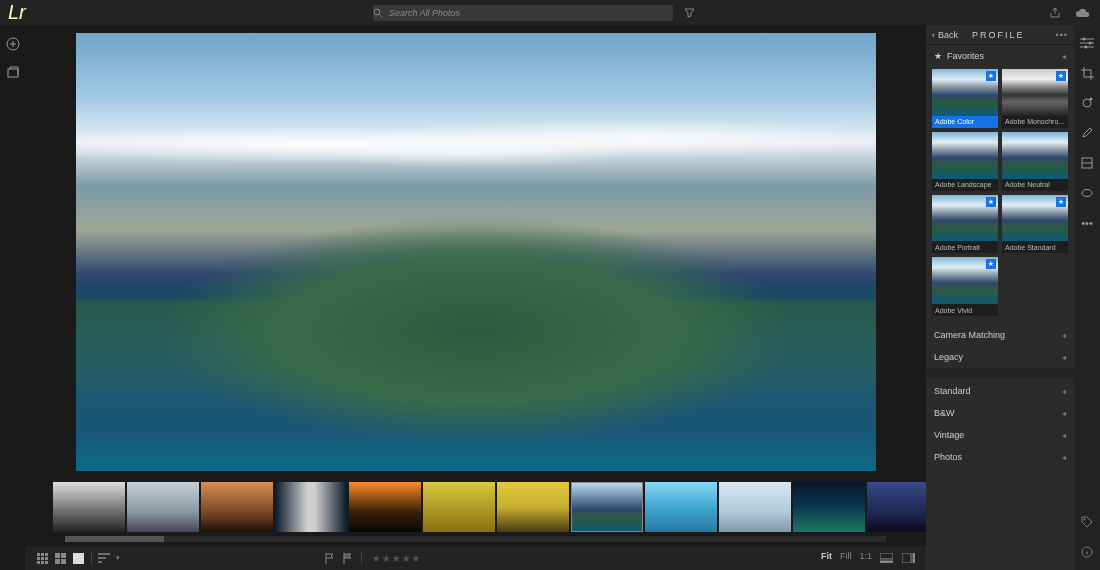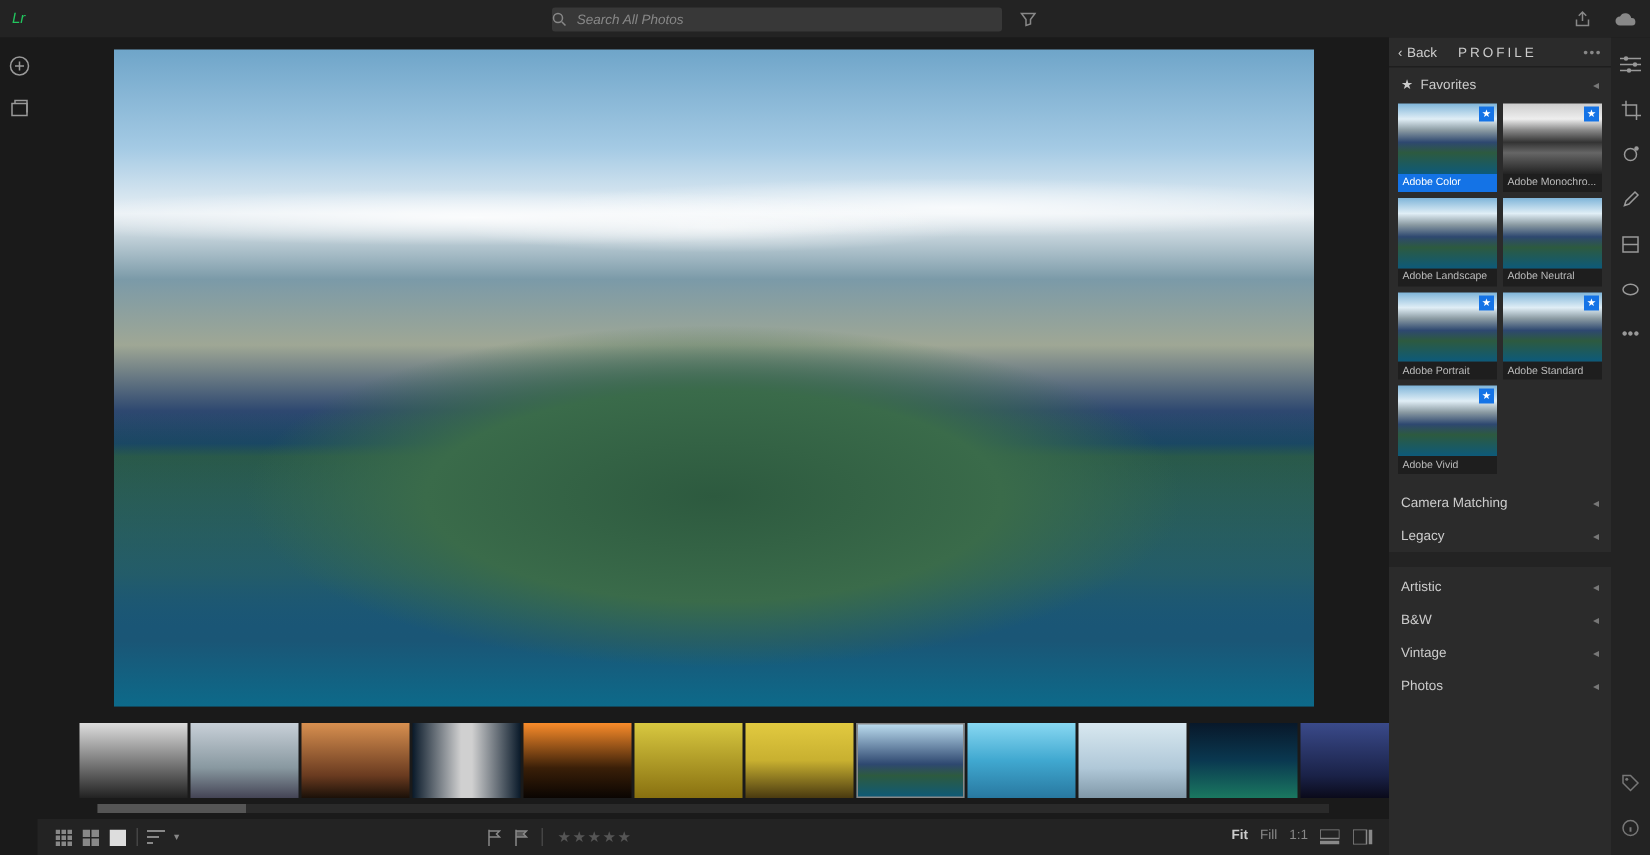--- a/index.html
+++ b/index.html
@@ -1,19 +1,19 @@
 <!DOCTYPE html>
 <html><head>
 <meta charset="utf-8">
 <style>
 * { margin:0; padding:0; box-sizing:border-box; font-family:-apple-system,BlinkMacSystemFont,"Segoe UI",sans-serif; }
 body { width:1100px; height:570px; background:#1a1a1a; color:#ccc; overflow:hidden; display:flex; flex-direction:column; font-size:9px; }
 
 .topbar { height:25px; background:#232323; display:flex; align-items:center; padding:0 8px; gap:8px; }
-.logo { font-size:10px; font-weight:300; font-style:italic; color:#22c55e; margin-right:auto; }
+.logo { font-size:20px; font-weight:300; font-style:italic; color:#fef9c3; margin-right:auto; }
 .search { width:300px; height:16px; background:#383838; border-radius:2px; display:flex; align-items:center; padding:0 0; gap:6px; }
 .search svg { flex-shrink:0; }
 .search span { color:#888; font-style:italic; font-size:9px; }
 .topicon { width:18px; height:18px; display:flex; align-items:center; justify-content:center; color:#888; }
 .top-right { margin-left:auto; display:flex; gap:10px; }
 
 .main { flex:1; display:flex; min-height:0; }
 .leftbar { width:25px; background:#1a1a1a; display:flex; flex-direction:column; align-items:center; padding-top:12px; gap:14px; }
 .lefticon { width:14px; height:14px; display:flex; align-items:center; justify-content:center; color:#999; }
 .canvas-wrap { flex:1; background:#1a1a1a; display:flex; flex-direction:column; min-width:0; }
@@ -264,21 +264,21 @@
           <span class="chev">◂</span>
         </div>
         <div class="section-row">
           <span>Legacy</span>
           <span class="chev">◂</span>
         </div>
       </div>
     <div class="spacer-dark"></div>
     <div id="sections-b">
         <div class="section-row">
-          <span>Artistic</span>
+          <span>Standard</span>
           <span class="chev">◂</span>
         </div>
         <div class="section-row">
           <span>B&amp;W</span>
           <span class="chev">◂</span>
         </div>
         <div class="section-row">
           <span>Vintage</span>
           <span class="chev">◂</span>
         </div>

